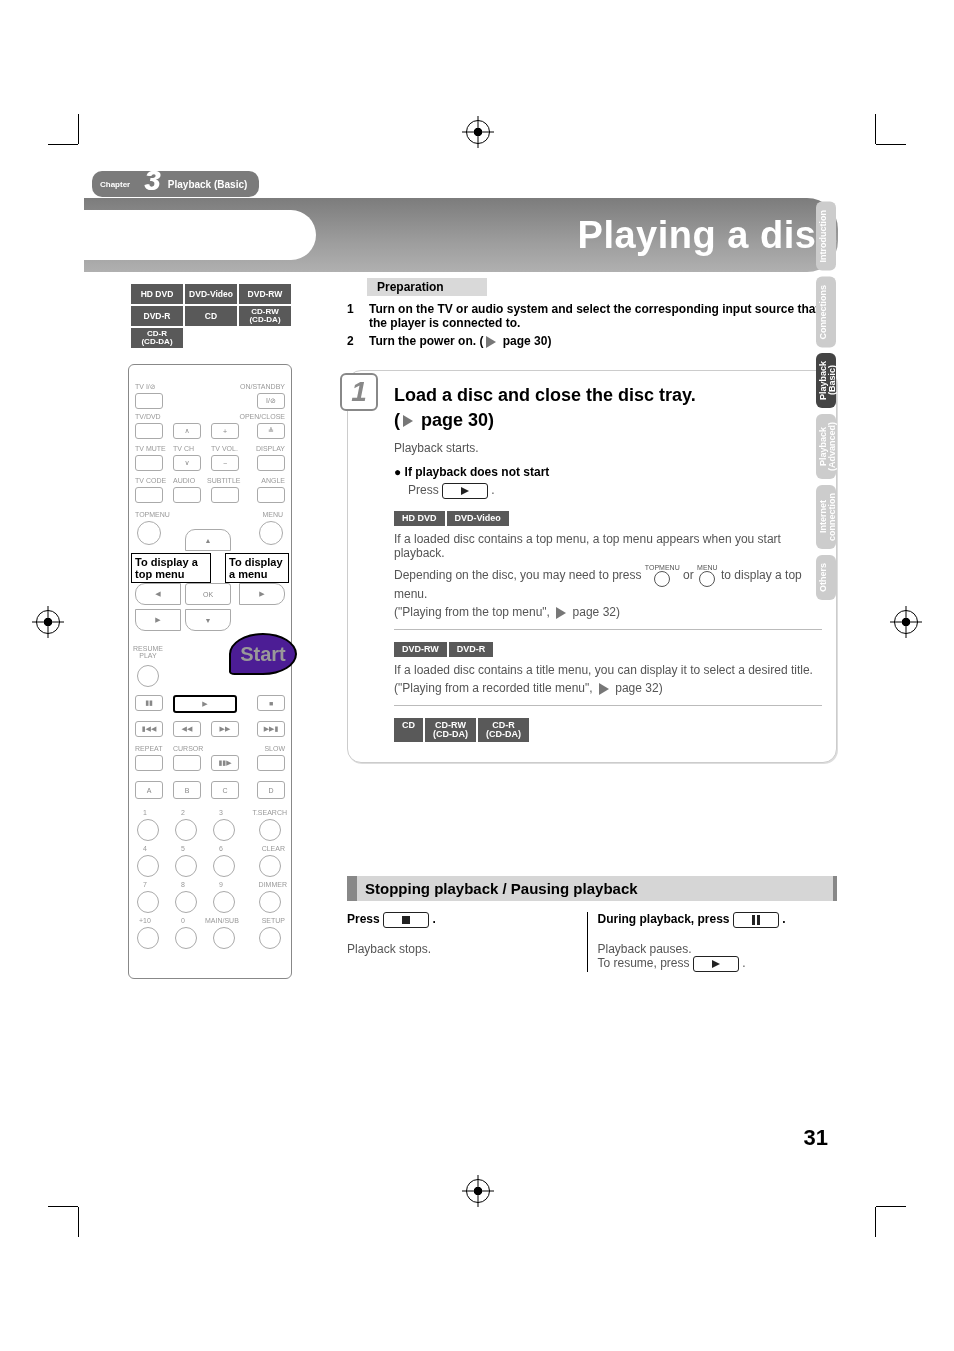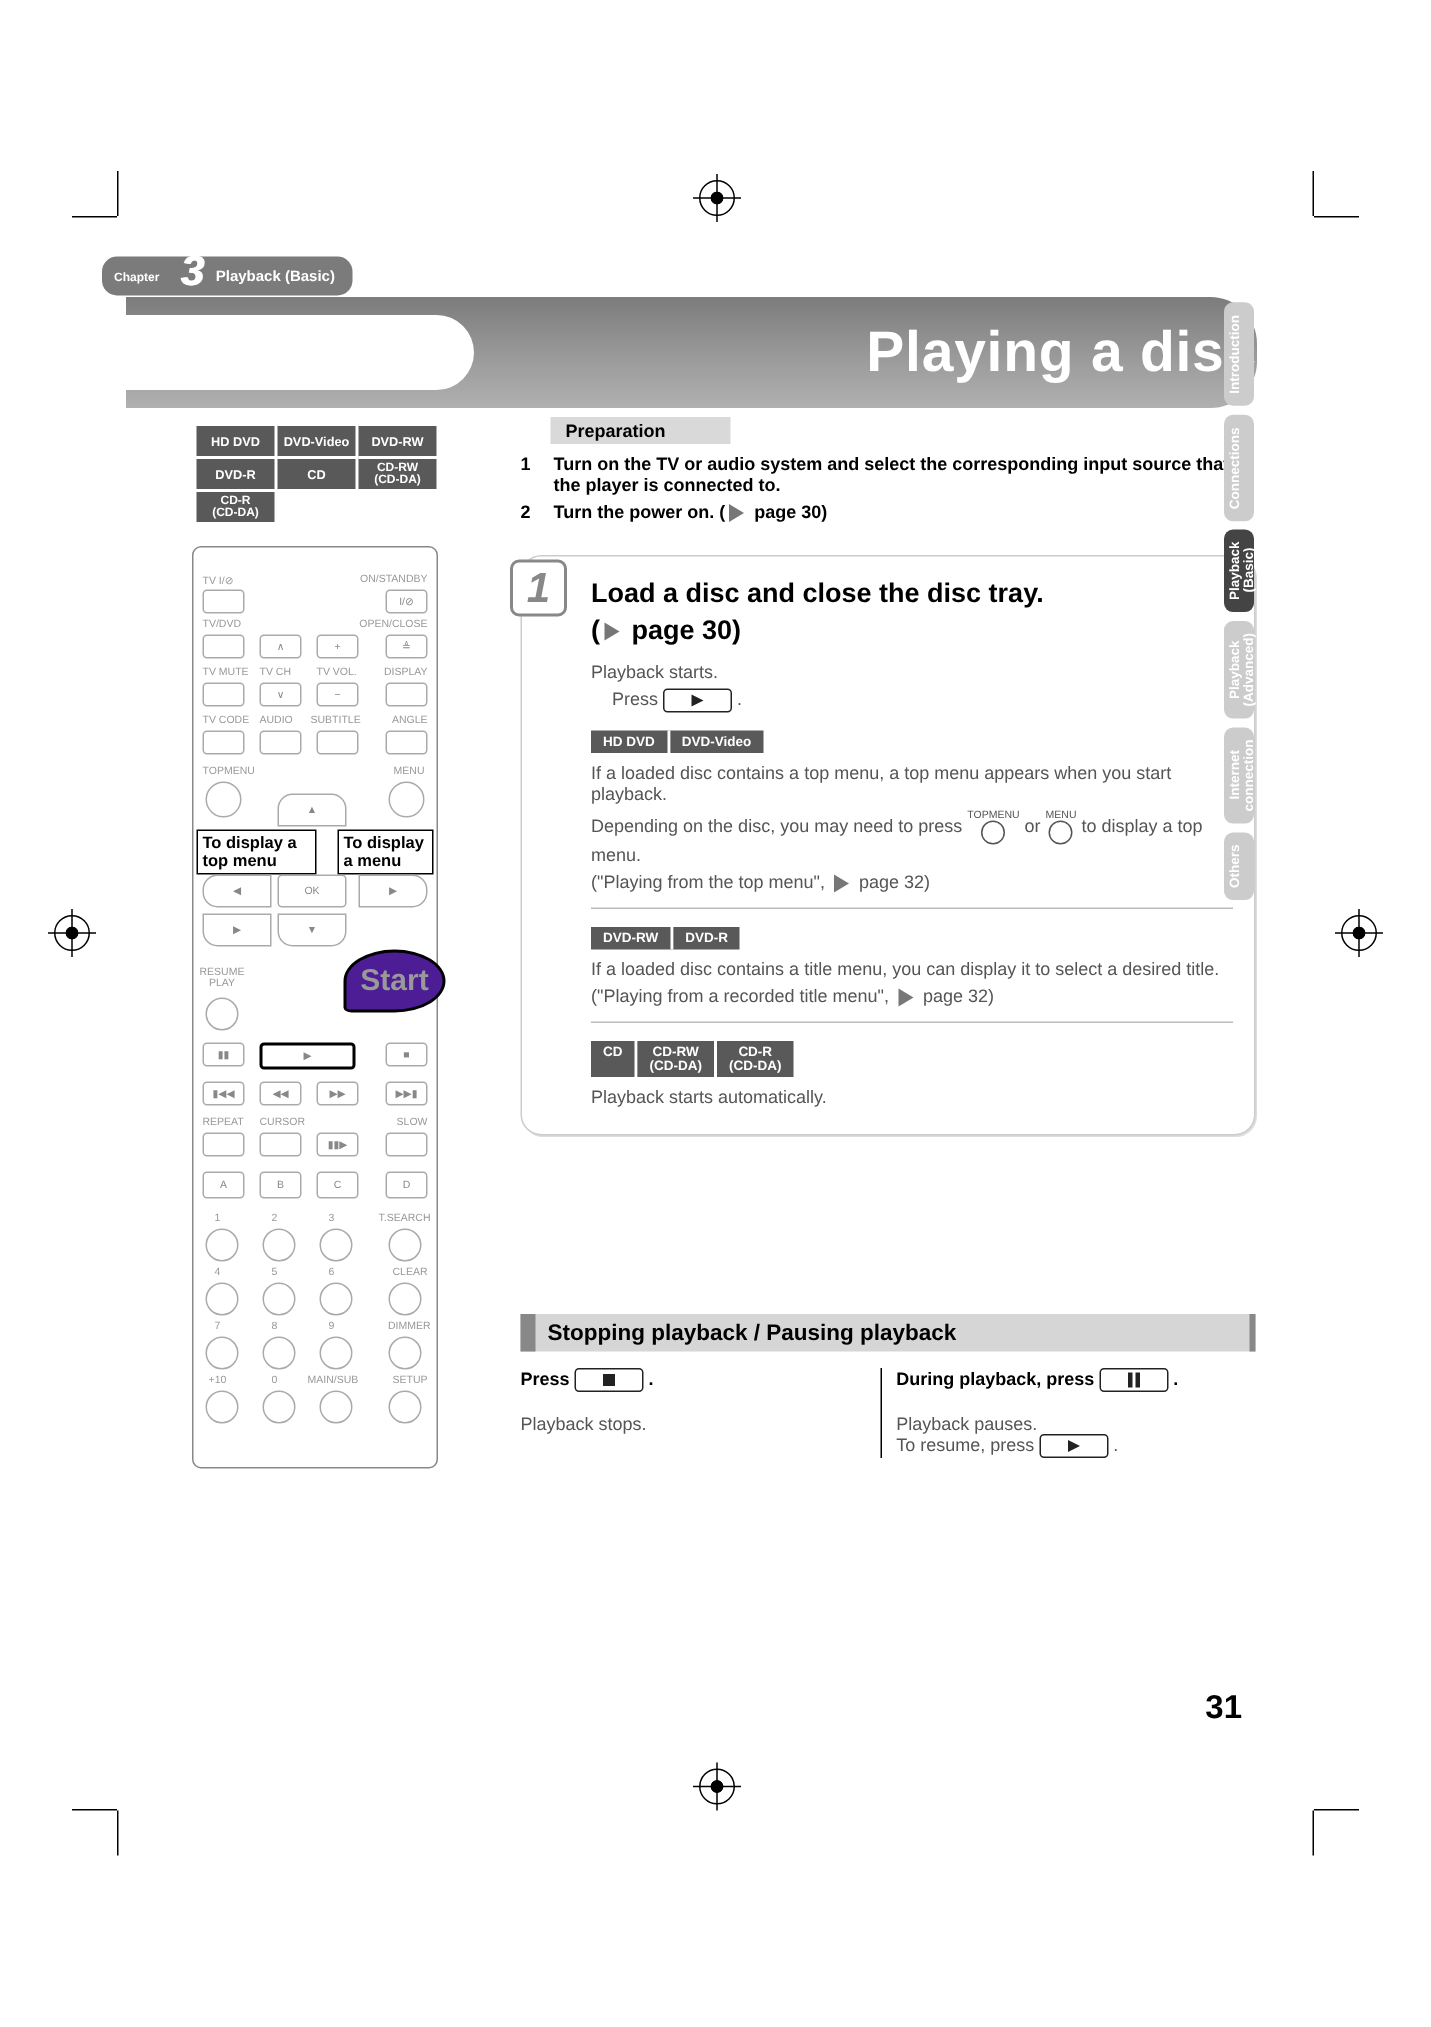--- a/index.html
+++ b/index.html
@@ -11,21 +11,21 @@
 .page {
   width: 954px;
   height: 1351px;
   position: relative;
   box-sizing: border-box;
 }
 
 .chapter-tab {
   position: absolute;
   top: 171px;
-  left: 68px;
+  left: 92px;
   display: flex;
   align-items: center;
   background: #7b7b7b;
   border-radius: 10px;
   padding: 2px 12px 2px 8px;
   color: #fff;
   font-size: 10px;
   gap: 8px;
 }
 .chapter-tab .bignum {
@@ -550,20 +550,21 @@
     </ul>
 
     <div class="step-box">
       <div class="step-num">1</div>
       <h2>Load a disc and close the disc tray.</h2>
       <div class="pref">
         <span>(</span><span class="ptr"></span><span> page 30)</span>
       </div>
       <div class="plain">Playback starts.</div>
 
+      <div class="strong">● <span>If playback does not start</span></div>
       <div class="plain" style="padding-left:14px;">
         <span>Press </span>
         <span class="inline-btn play"></span>
         <span> .</span>
       </div>
 
       <div class="format-tags">
         <span>HD DVD</span>
         <span>DVD-Video</span>
       </div>
@@ -598,21 +599,20 @@
 
       <hr class="sep">
 
       <div class="format-tags">
         <span>CD</span>
         <span style="white-space:pre;">CD-RW
 (CD-DA)</span>
         <span style="white-space:pre;">CD-R
 (CD-DA)</span>
       </div>
-      <div class="plain">Playback starts automatically.</div>
     </div>
   </div>
 
   <div class="section-head">Stopping playback / Pausing playback</div>
   <div class="bottom-cols">
     <div class="col">
       <div style="font-weight:bold;">
         <span>Press </span>
         <span class="inline-btn stop"></span>
         <span> .</span>

